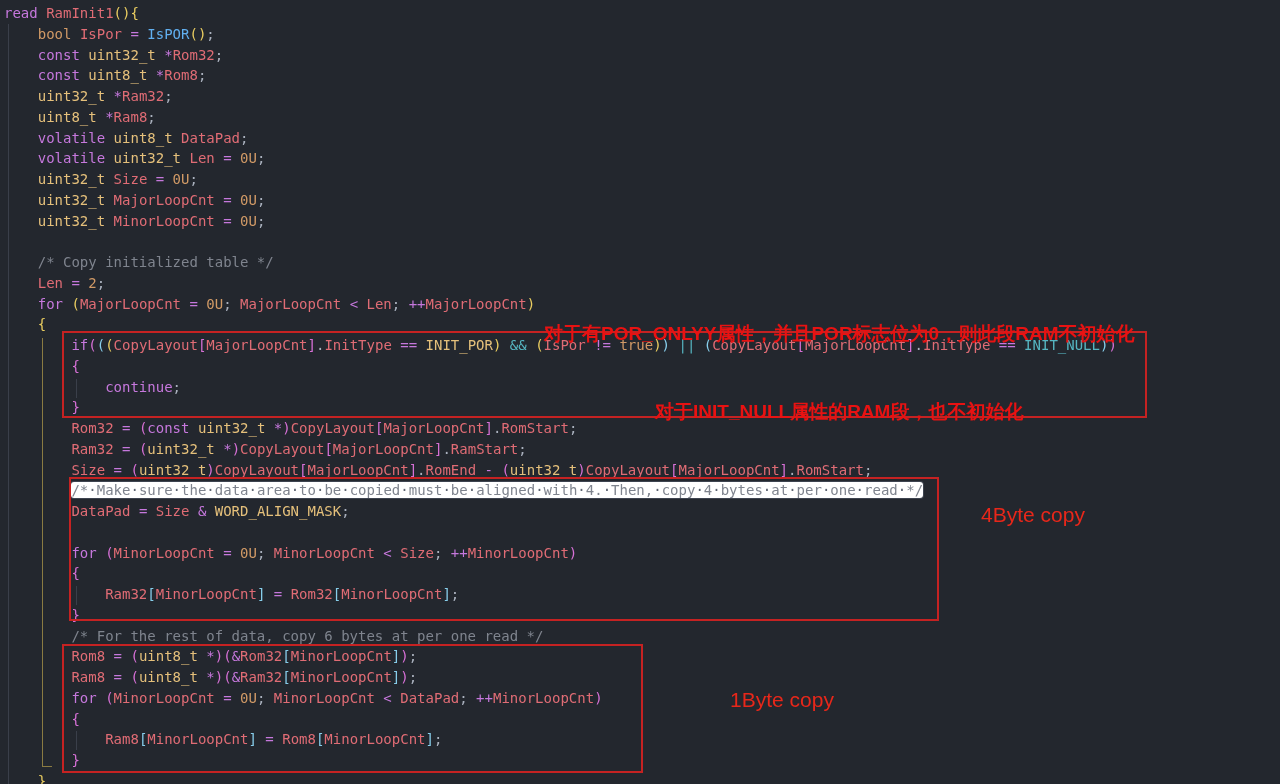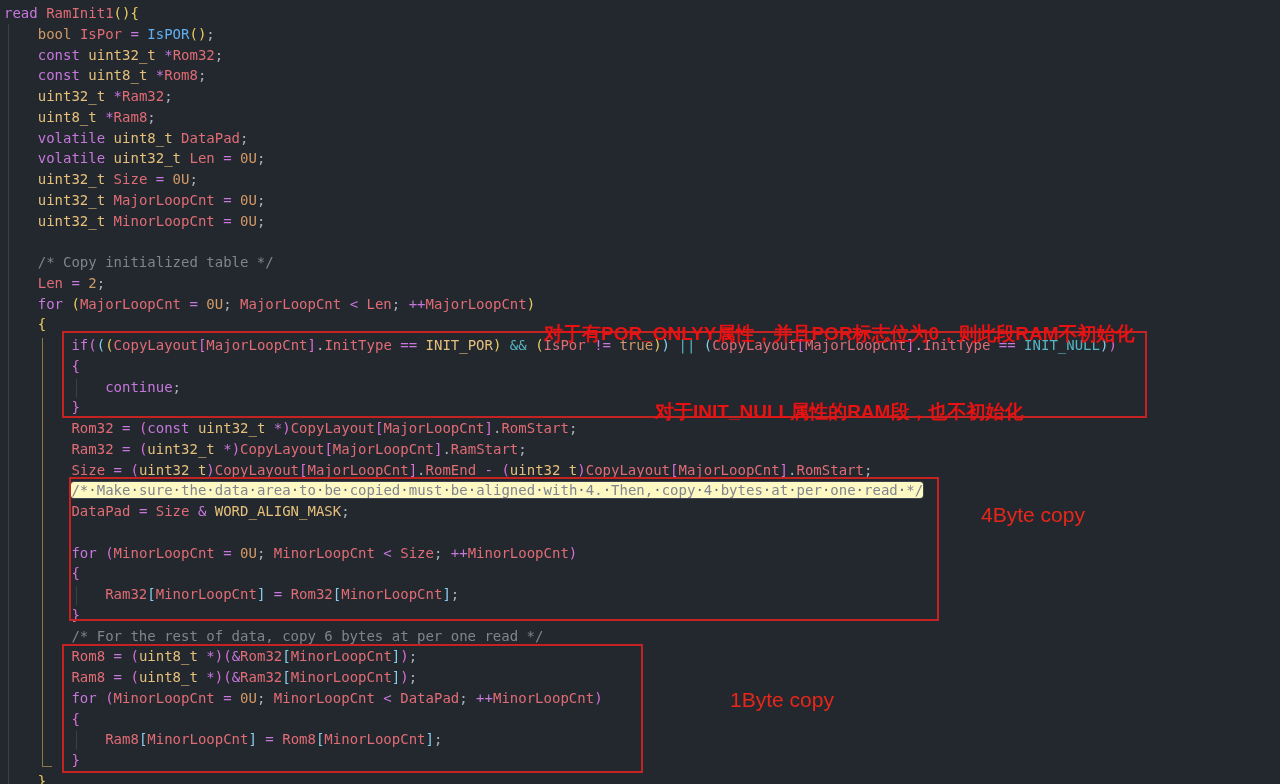--- a/index.html
+++ b/index.html
@@ -16,21 +16,21 @@
   .tk-o {color:#d19a66;margin-top:8px;}  
   .tk-v {color:#e06c75;}  
   .tk-f {color:#61afef;}  
   .tk-c {color:#7f848e;}  
   .tk-p {color:#abb2bf;}  
   .tk-y {color:#56b6c2;}  
   .tk-G {color:#eacd60;}  
   .tk-P {color:#d670d6;}  
   .tk-B {color:#87ceeb;}  
   .tk-w {color:#5c6370;}  
-  .sel{background:#fef9c3;border-radius:3px;box-shadow:0 0 0 1px #3e4450;}
+  .sel{background:#ffffff;border-radius:3px;box-shadow:0 0 0 1px #3e4450;}
   
   .guide{position:absolute;width:1px;background:#3a3f4a;z-index:1;}
   .guide-gold{position:absolute;width:1px;background:#8a7b42;z-index:1;}
   .guide-foot{position:absolute;height:1px;background:#8a7b42;z-index:1;}
   .rbox{position:absolute;border:2px solid #c52222;z-index:3;pointer-events:none;}
   .note{
     position:absolute;color:#e81212;z-index:4;
     font-family:"Liberation Sans","DejaVu Sans",sans-serif;
     font-weight:bold;font-size:19px;line-height:26px;white-space:pre;
   }

